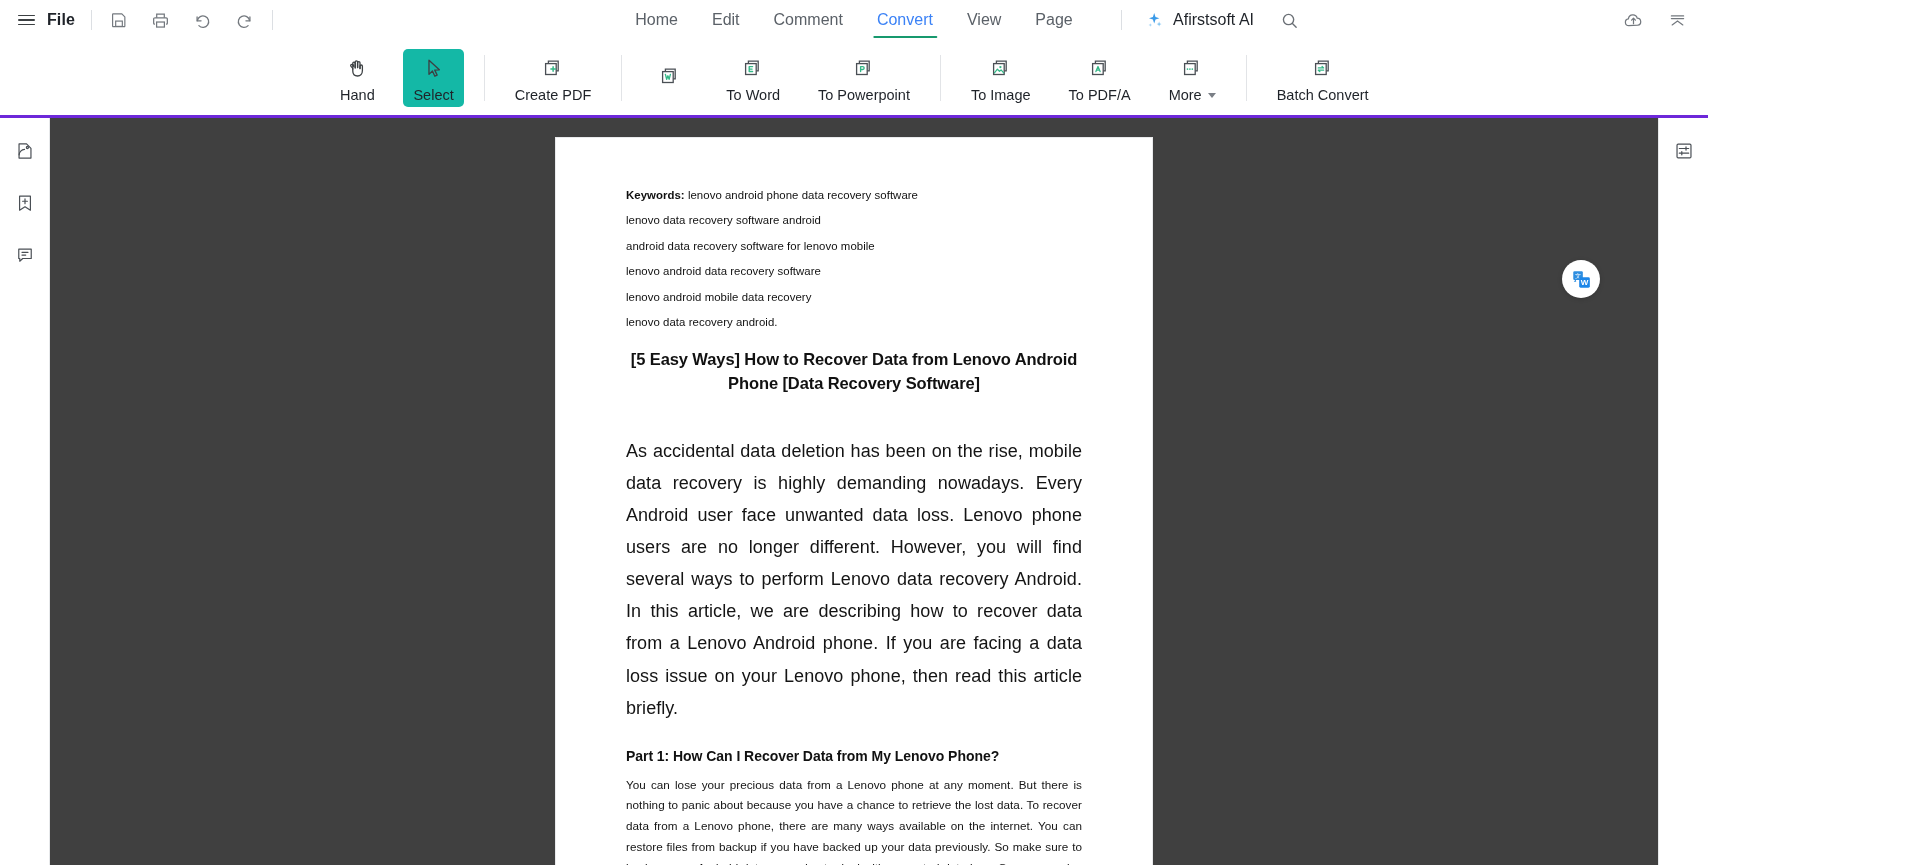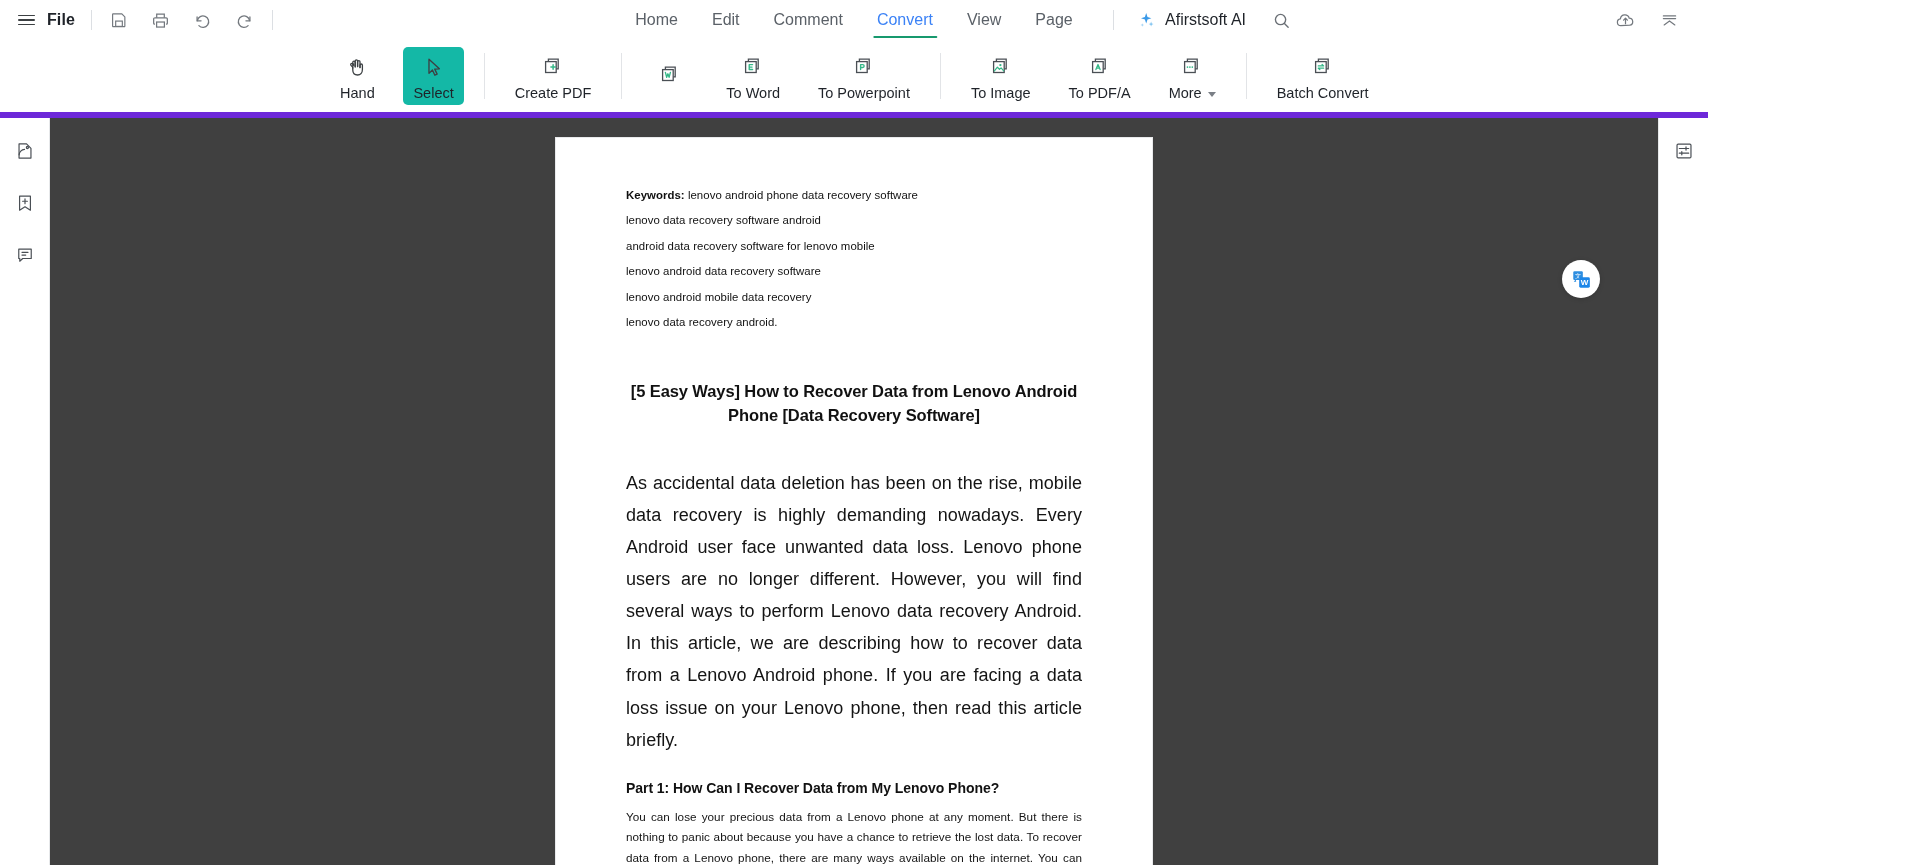--- a/index.html
+++ b/index.html
@@ -33,32 +33,32 @@
     font-size: 16px; color: #5b6168; padding: 0 17px;
     height: 40px; display: flex; align-items: center; cursor: pointer;
     position: relative; white-space: nowrap;
   }
   .tab.active { color: #3b82f6; }
   .tab.active::after {
     content: ""; position: absolute; left: 13px; right: 13px; bottom: 2px;
     height: 2.5px; background: #17996e; border-radius: 2px;
   }
 
-  .tb-right { position: absolute; right: 8px; top: 0; height: 40px; display: flex; align-items: center; }
+  .tb-right { position: absolute; right: 0; top: 0; height: 40px; display: flex; align-items: center; }
   .ai-group { display: flex; align-items: center; gap: 9px; cursor: pointer; }
   .ai-label { font-size: 16px; color: #1f2329; white-space: nowrap; }
   .vsep2 { width: 1px; height: 20px; background: #dcdfe3; }
   .search-btn { width: 26px; height: 26px; display:flex; align-items:center; justify-content:center; cursor: pointer; }
   .right-icons { display: flex; align-items: center; gap: 22px; padding-right: 20px; }
 
   
   .ribbon {
     height: 78px; min-height: 78px;
     background: #ffffff;
-    border-bottom: 6px solid #6d28d9;
+    border-bottom: 3px solid #6d28d9;
     display: flex; align-items: flex-end; justify-content: center;
     position: relative;
   }
   .ribbon-inner { display: flex; align-items: center; height: 100%; }
   .rb-item {
     display: flex; flex-direction: column; align-items: center; justify-content: center;
     min-width: 56px; padding: 5px 10px 4px 10px; border-radius: 5px;
     cursor: pointer; margin: 0 9px; gap: 3px;
   }
   .rb-item.active { background: #14b8a6; }
@@ -85,21 +85,21 @@
   .page {
     width: 596px; background: #ffffff; margin-top: 20px;
     box-shadow: 0 0 0 1px #e9eaec;
     padding: 52px 70px 0 70px;
     min-height: 900px;
   }
   .kw { font-size: 11.4px; color: #101010; line-height: 1.0; margin-bottom: 14px; letter-spacing: .05px; font-family: "Liberation Sans", sans-serif;}
   .kw b { font-weight: 700; }
   .doc-title {
     font-size: 16.5px; font-weight: 700; color: #111; text-align: center;
-    line-height: 1.42; margin-top: 52px; margin-bottom: 0; letter-spacing: -.1px;
+    line-height: 1.42; margin-top: 20px; margin-bottom: 0; letter-spacing: -.1px;
   }
   .doc-para {
     font-size: 18px; color: #141414; line-height: 1.78; text-align: justify;
     margin-top: 40px; letter-spacing: .05px;
   }
   .doc-h2 {
     font-size: 14px; font-weight: 700; color: #111; margin-top: 24px; letter-spacing: -.05px;
   }
   .doc-para2 {
     font-size: 11.7px; color: #141414; line-height: 1.78; text-align: justify;

